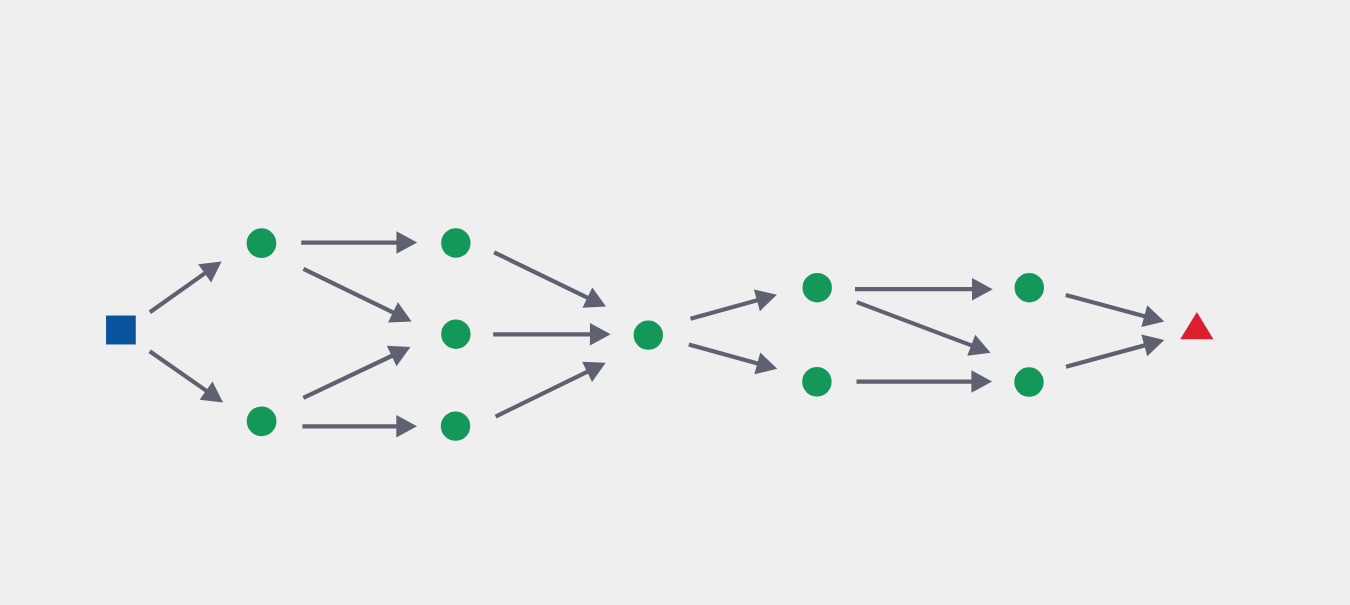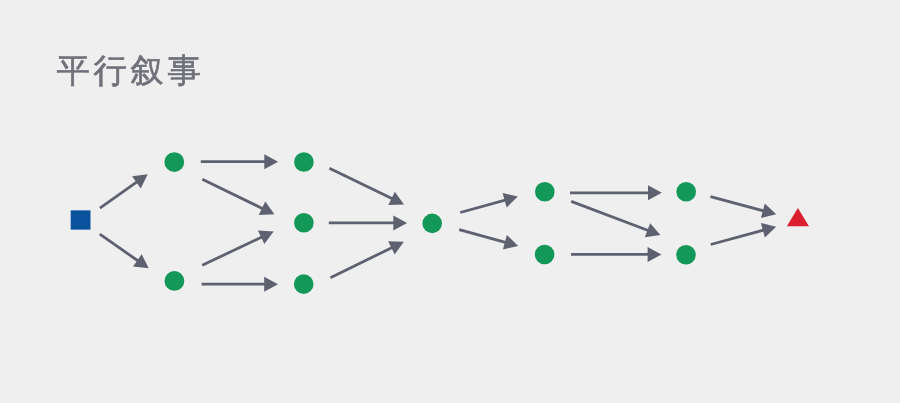--- a/index.html
+++ b/index.html
@@ -5,21 +5,20 @@
 html,body{margin:0;padding:0;}
 body{width:900px;height:403px;background:#efefef;font-family:"Liberation Sans",sans-serif;overflow:hidden;}
 .stage{position:relative;width:900px;height:403px;background:#efefef;}
 h1.title{margin:0;position:absolute;-webkit-font-smoothing:antialiased;transform:translateZ(0);left:56.5px;top:51.8px;font-size:33.4px;line-height:38px;color:#6f7079;letter-spacing:3.6px;font-weight:500;-webkit-text-stroke:0.6px #6f7079;white-space:nowrap;}
 svg.diagram{position:absolute;left:0;top:0;display:block;}
 </style>
 </head>
 <body>
 
 <div class="stage">
-  <h1 class="title">平行叙事</h1>
   <svg class="diagram" width="900" height="403" viewBox="0 0 900 403">
     <g id="edge-layer">
         <g>
           <line x1="99.9" y1="208.2" x2="137.6670256732421" y2="181.4154357673032" stroke="#5e6170" stroke-width="2.8" stroke-linecap="butt"></line>
           <polygon points="147.7,174.3 140.78217256467602,188.40083910889985 132.10481187284287,176.16550456407316" fill="#5e6170"></polygon>
         </g>
         <g>
           <line x1="99.8" y1="234.2" x2="138.61086259341624" y2="261.2644256530776" stroke="#5e6170" stroke-width="2.8" stroke-linecap="butt"></line>
           <polygon points="148.7,268.3 133.09049562497773,266.55834183429664 141.67046434073677,254.25451572870674" fill="#5e6170"></polygon>
         </g>

